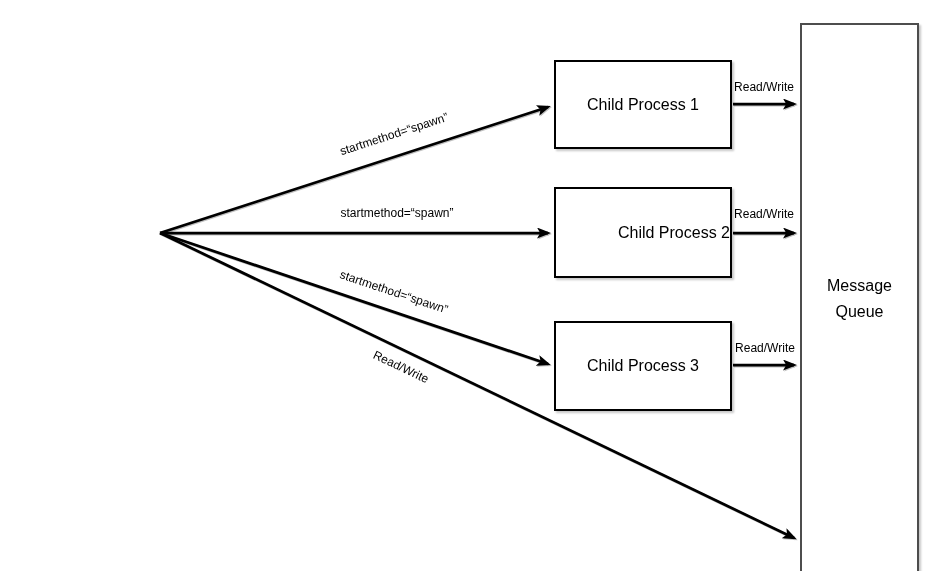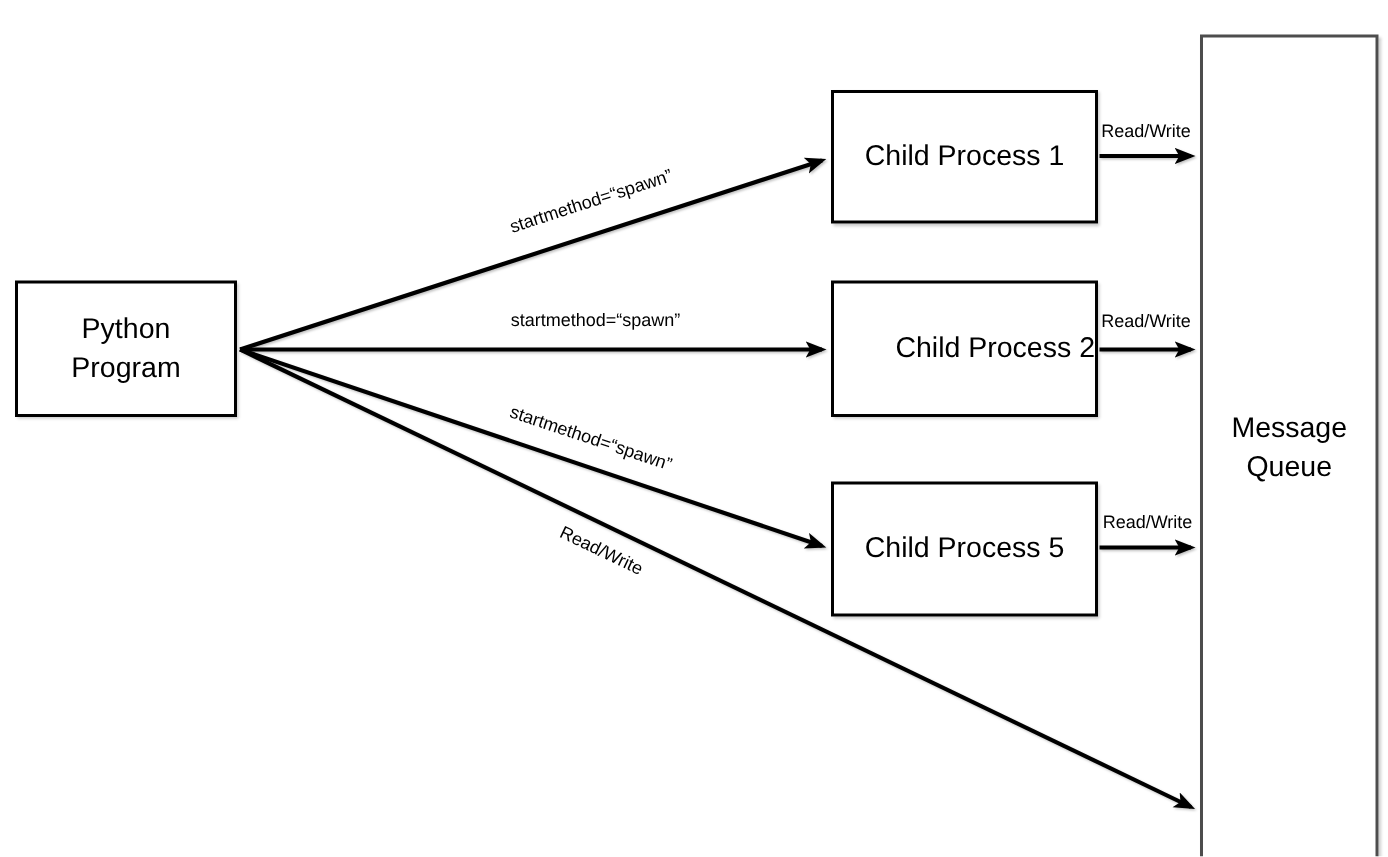--- a/index.html
+++ b/index.html
@@ -24,21 +24,21 @@
   }
   .node {
     position: absolute;
     background: #ffffff;
     border: 2px solid #000000;
     box-sizing: border-box;
     display: flex;
     align-items: center;
     justify-content: center;
     text-align: center;
-    font-size: 19px;
+    font-size: 16px;
     line-height: 26px;
     color: #000000;
     white-space: pre-line;
     box-shadow: 1.5px 1.5px 2px rgba(0,0,0,0.22);
   }
   #python-box   { left: 10px;  top: 187px; width: 148px; height: 91px; }
   #child-1-box  { left: 554px; top: 60px;  width: 178px; height: 89px; }
   #child-2-box  { left: 554px; top: 187px; width: 178px; height: 91px; justify-content: flex-end; }
   #child-3-box  { left: 554px; top: 321px; width: 178px; height: 90px; }
   #queue-box    { left: 800px; top: 23px;   width: 119px; height: 551px; border-color: #4d4d4d; }
@@ -74,35 +74,31 @@
       <line x1="160" y1="233" x2="548" y2="107" marker-end="url(#arrowhead)"></line>
       <line x1="160" y1="233" x2="548" y2="233" marker-end="url(#arrowhead)"></line>
       <line x1="160" y1="233" x2="548" y2="364" marker-end="url(#arrowhead)"></line>
       <line x1="160" y1="233" x2="794" y2="538" marker-end="url(#arrowhead)"></line>
       <line x1="733" y1="104" x2="794" y2="104" marker-end="url(#arrowhead)"></line>
       <line x1="733" y1="233" x2="794" y2="233" marker-end="url(#arrowhead)"></line>
       <line x1="733" y1="365" x2="794" y2="365" marker-end="url(#arrowhead)"></line>
     </g>
   </svg>
 
-  <div class="node" id="python-box">
-    <span>Python
-Program</span>
-  </div>
 
   <div class="node" id="child-1-box">
     <span>Child Process 1</span>
   </div>
 
   <div class="node" id="child-2-box">
     <span>Child Process 2</span>
   </div>
 
   <div class="node" id="child-3-box">
-    <span>Child Process 5</span>
+    <span>Child Process 3</span>
   </div>
 
   <div class="node" id="queue-box">
     <span>Message
 Queue</span>
   </div>
 
   <div class="edge-label" id="label-spawn-1">startmethod=“spawn”</div>
   <div class="edge-label" id="label-spawn-2">startmethod=“spawn”</div>
   <div class="edge-label" id="label-spawn-3">startmethod=“spawn”</div>

